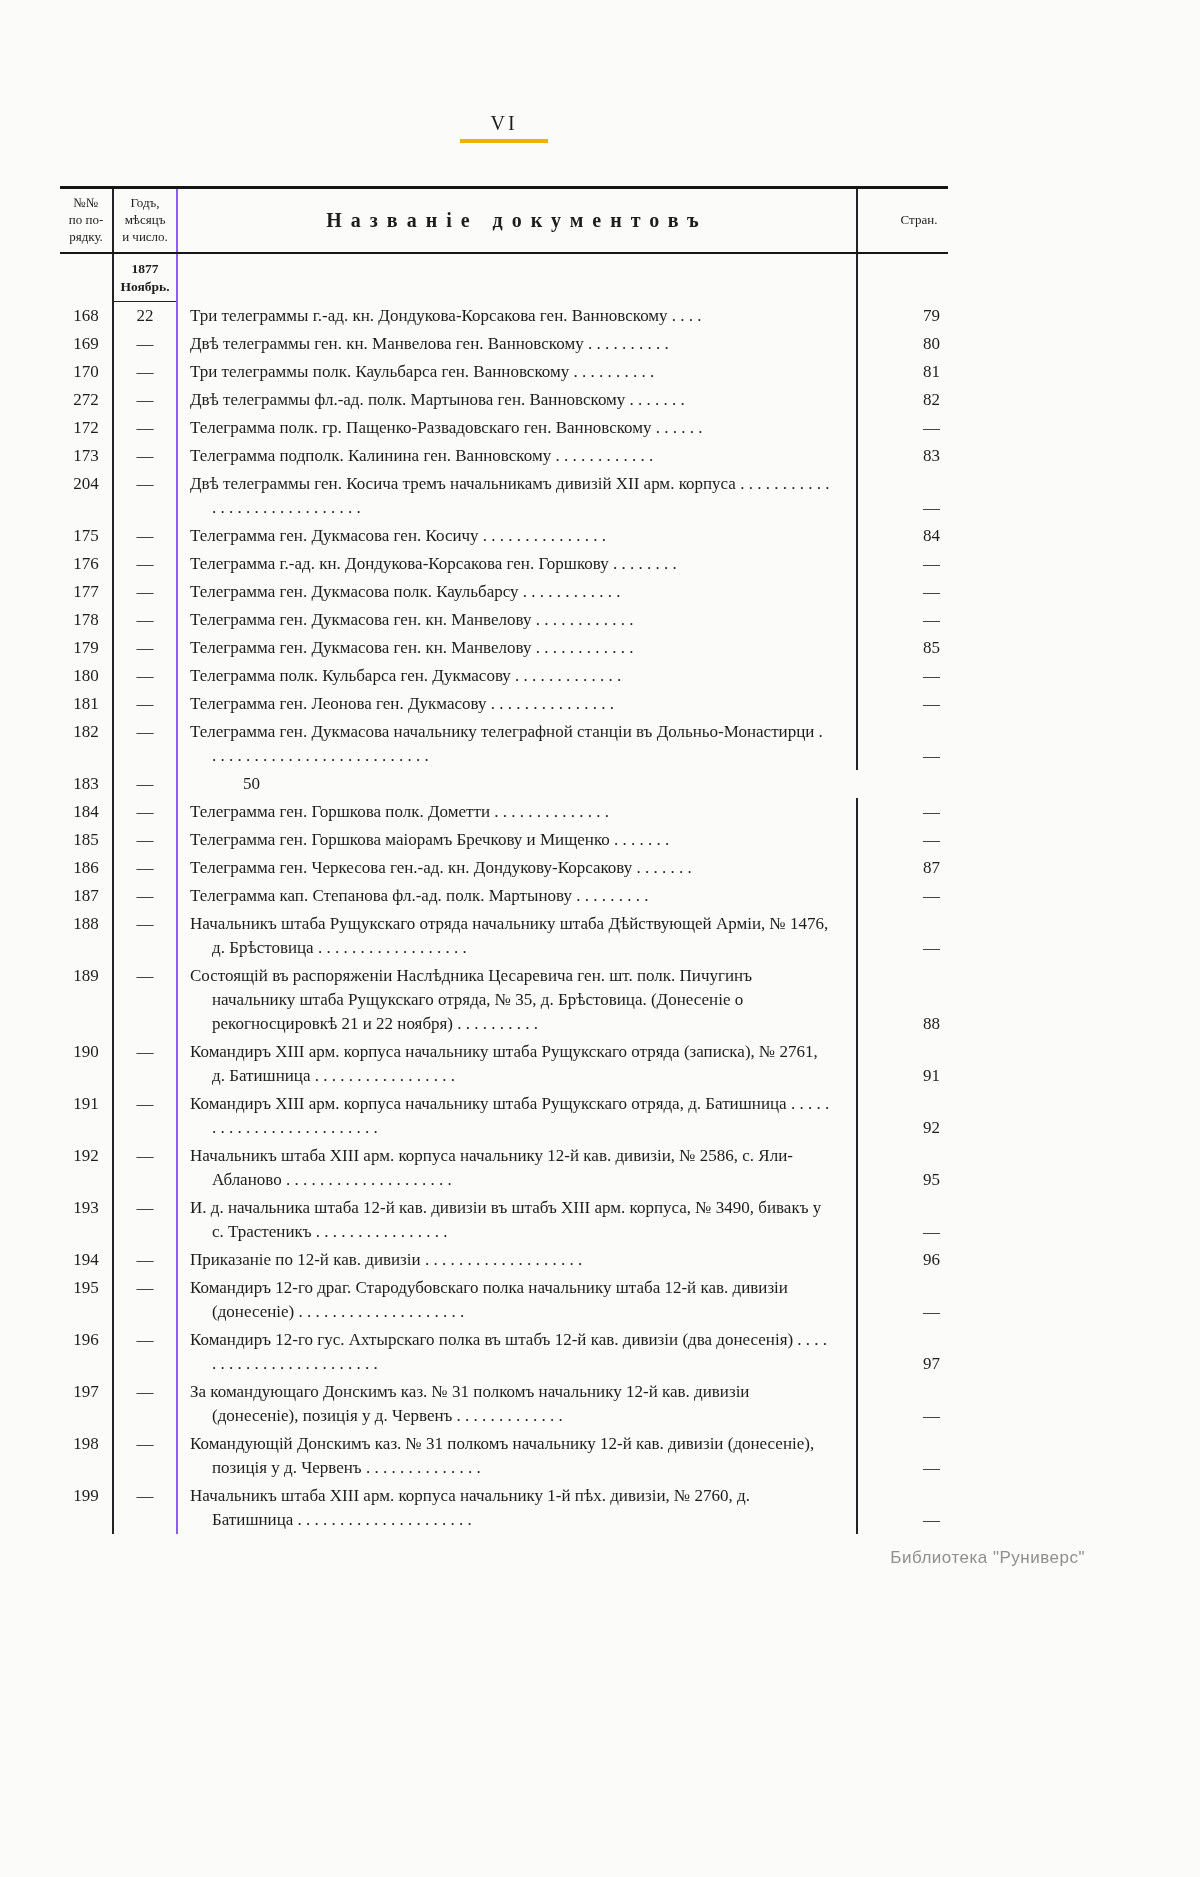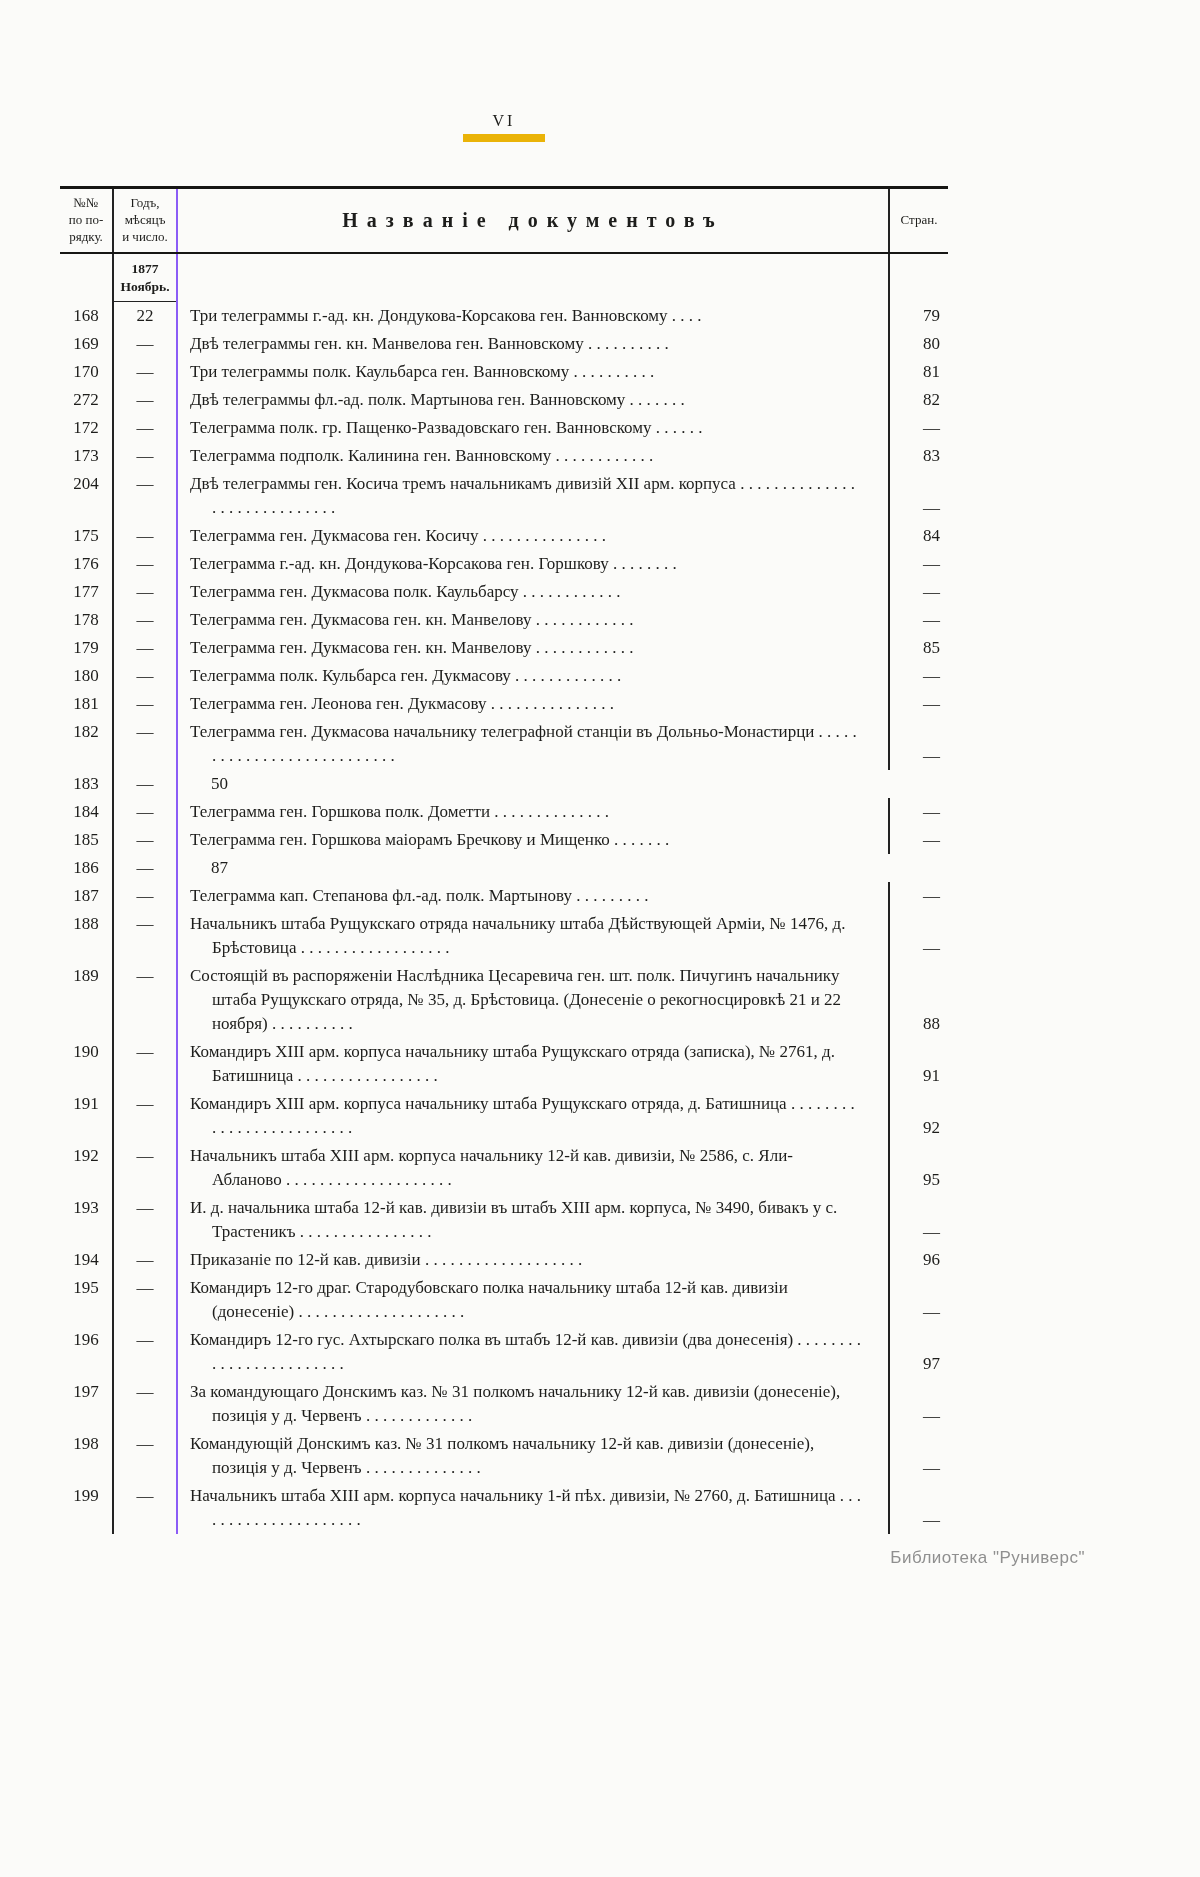--- a/index.html
+++ b/index.html
@@ -23,24 +23,24 @@
   
   .folio-wrap {
     position: absolute;
     top: 112px;
     left: 60px;
     width: 888px;
     text-align: center;
   }
   .folio {
     display: inline-block;
-    font-size: 16px;
+    font-size: 20px;
     letter-spacing: 3px;
     padding: 0 30px 4px 30px;
-    border-bottom: 8px solid #eab308;
+    border-bottom: 4px solid #eab308;
   }
   
   .doc-table {
     position: absolute;
     top: 186px;
     left: 60px;
     width: 888px;
     border-top: 3px solid #161614;
   }
   .thead {
@@ -55,21 +55,21 @@
     display: flex;
     align-items: center;
     justify-content: center;
     padding: 6px 2px;
     min-height: 44px;
     box-sizing: border-box;
   }
   .col-num   { width: 54px;  box-sizing: border-box; border-right: 2px solid #222; }
   .col-date  { width: 64px;  box-sizing: border-box; border-right: 2px solid #8b5cf6; }
   .col-title { flex: 1;      box-sizing: border-box; border-right: 2px solid #222; }
-  .col-page  { width: 58px;  box-sizing: border-box; }
+  .col-page  { width: 58px;  box-sizing: border-box; margin-left: 32px; }
   .th.col-title {
     font-weight: bold;
     font-size: 20px;
     letter-spacing: 9px;
     white-space: nowrap;
     overflow: hidden;
   }
   
   .subhead {
     display: flex;
@@ -280,20 +280,21 @@
   <div class="trow">
     <div class="td col-num">185</div>
     <div class="td col-date">—</div>
     <div class="td col-title">Телеграмма ген. Горшкова маіорамъ Бречкову и Мищенко  . . . . . . .</div>
     <div class="td col-page">—</div>
   </div>
 
   <div class="trow">
     <div class="td col-num">186</div>
     <div class="td col-date">—</div>
+    <div class="td col-title">Телеграмма ген. Черкесова ген.-ад. кн. Дондукову-Корсакову . . . . . . .</div>
     <div class="td col-page">87</div>
   </div>
 
   <div class="trow">
     <div class="td col-num">187</div>
     <div class="td col-date">—</div>
     <div class="td col-title">Телеграмма кап. Степанова фл.-ад. полк. Мартынову . . . . . . . . .</div>
     <div class="td col-page">—</div>
   </div>
 

